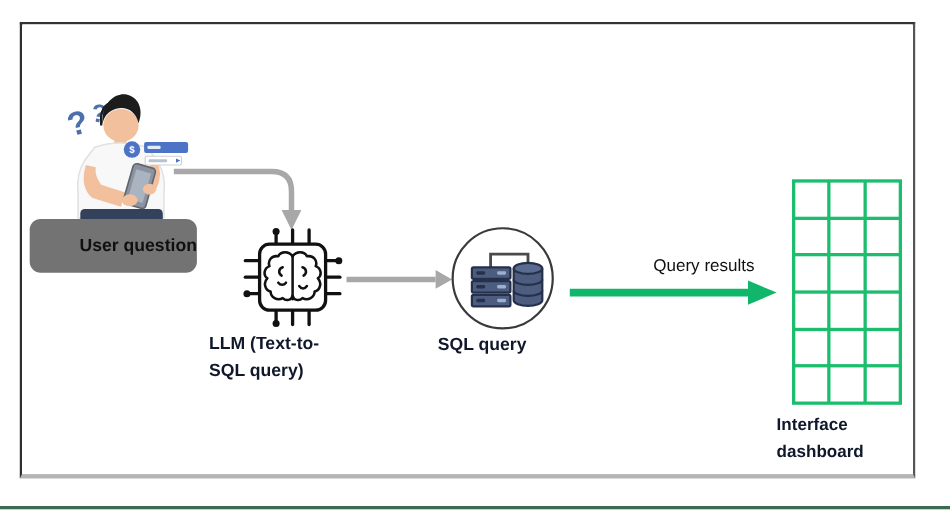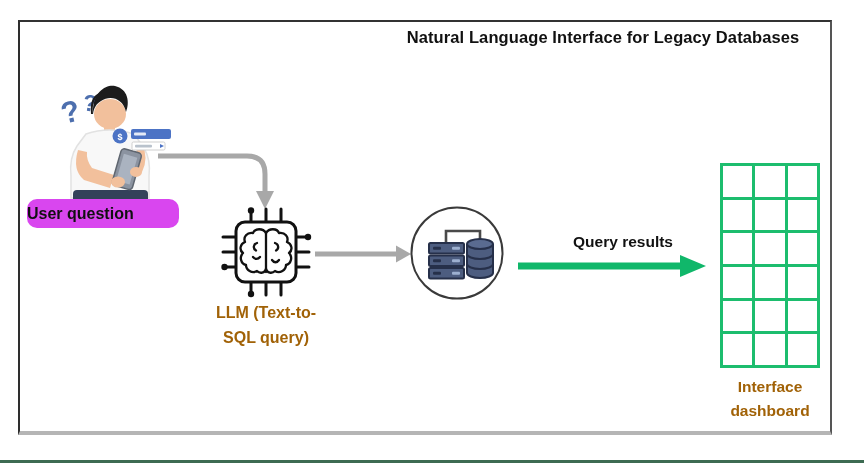--- a/index.html
+++ b/index.html
@@ -12,52 +12,51 @@
     left:18px;top:20px;width:814px;height:415px;box-sizing:border-box;
     border-top:2px solid #333333;border-left:2px solid #2e2e2e;
     border-right:2px solid #555555;border-bottom:4px solid #b5b5b5;
     background:#ffffff;
   }
   #diagram-title{
     left:388px;top:28px;width:430px;text-align:center;
     font-size:16.5px;font-weight:bold;color:#111111;letter-spacing:.1px;
   }
   #user-badge{
-    left:27px;top:199px;width:152px;height:29px;border-radius:10px;
-    background:#d946ef;display:flex;align-items:center;justify-content:flex-start;
+    left:27px;top:199px;width:152px;height:49px;border-radius:10px;
+    background:#737373;display:flex;align-items:center;justify-content:flex-end;
     z-index:3;
   }
   #user-badge span{font-size:16px;font-weight:bold;color:#101010;}
   .node-label{
-    text-align:center;font-weight:bold;color:#a16207;font-size:16px;line-height:25px;
+    font-weight:bold;color:#0f172a;font-size:16px;line-height:25px;
   }
   #llm-label{left:190px;top:300px;width:152px;}
   #sql-label{left:398px;top:301px;width:118px;}
-  #qr-label{left:543px;top:233px;width:160px;font-size:15.5px;font-weight:bold;
-    text-align:center;color:#111111;}
+  #qr-label{left:526px;top:233px;width:160px;font-size:15.5px;font-weight:normal;
+    text-align:right;color:#111111;}
   #reporting-label{left:706px;top:375px;width:128px;font-size:15.5px;line-height:24px;}
   #dashboard-grid{
     left:720px;top:163px;width:100px;height:205px;box-sizing:border-box;
     background:#1dbd6e;padding:3px;display:grid;
     grid-template-columns:repeat(3,1fr);grid-template-rows:repeat(6,1fr);gap:3px;
     z-index:2;
   }
   #dashboard-grid .cell{background:#ffffff;}
   #bottom-bar{left:0;top:460px;width:864px;height:3px;background:#3d6b52;}
   svg{display:block;}
   .z1{z-index:1}
 </style>
 </head>
 <body>
 
 <div id="canvas">
 
   <div id="frame" class="abs"></div>
 
-  <div id="diagram-title" class="abs">Natural Language Interface for Legacy Databases</div>
 
   <svg class="abs z1" style="left:52px;top:80px" width="140" height="158" viewBox="0 0 140 158">
 
     <text x="12" y="44" font-size="30" font-weight="bold" fill="#4d6fae" transform="rotate(-14 12 44)">?</text>
     <text x="30" y="30" font-size="23" font-weight="bold" fill="#4d6fae" transform="rotate(8 30 30)">?</text>
 
     <g>
       <ellipse cx="58" cy="34" rx="16" ry="15" fill="#f2c09c"></ellipse>
       <path d="M41,34 C40,10 56,4 63,6 C76,9 78,22 74,32 C71,18 58,15 49,21 C44,24 42,28 41,34 Z" fill="#1c1c1c"></path>
       <path d="M41,34 q-2,-16 10,-22 q-14,2 -12,22 Z" fill="#1c1c1c"></path>
@@ -161,20 +160,21 @@
       </g>
     </g>
     <g>
       <path d="M59,40 V69 A13,5 0 0 0 85,69 V40" fill="#4d5d80" stroke="#26304a" stroke-width="2"></path>
       <ellipse cx="72" cy="40" rx="13" ry="5" fill="#5a6b90" stroke="#26304a" stroke-width="2"></ellipse>
       <path d="M59,50 A13,5 0 0 0 85,50" fill="none" stroke="#26304a" stroke-width="2"></path>
       <path d="M59,60 A13,5 0 0 0 85,60" fill="none" stroke="#26304a" stroke-width="2"></path>
     </g>
   </svg>
 
+  <div id="sql-label" class="abs node-label">SQL query</div>
 
   <div id="qr-label" class="abs">Query results</div>
   <svg class="abs" style="left:514px;top:252px" width="196" height="28" viewBox="0 0 196 28">
     <line x1="4" y1="14" x2="166" y2="14" stroke="#10b76a" stroke-width="7"></line>
     <polygon points="166,3 166,25 192,14" fill="#10b76a"></polygon>
   </svg>
 
   <div id="dashboard-grid" class="abs">
     <div class="cell"></div>
       <div class="cell"></div>

